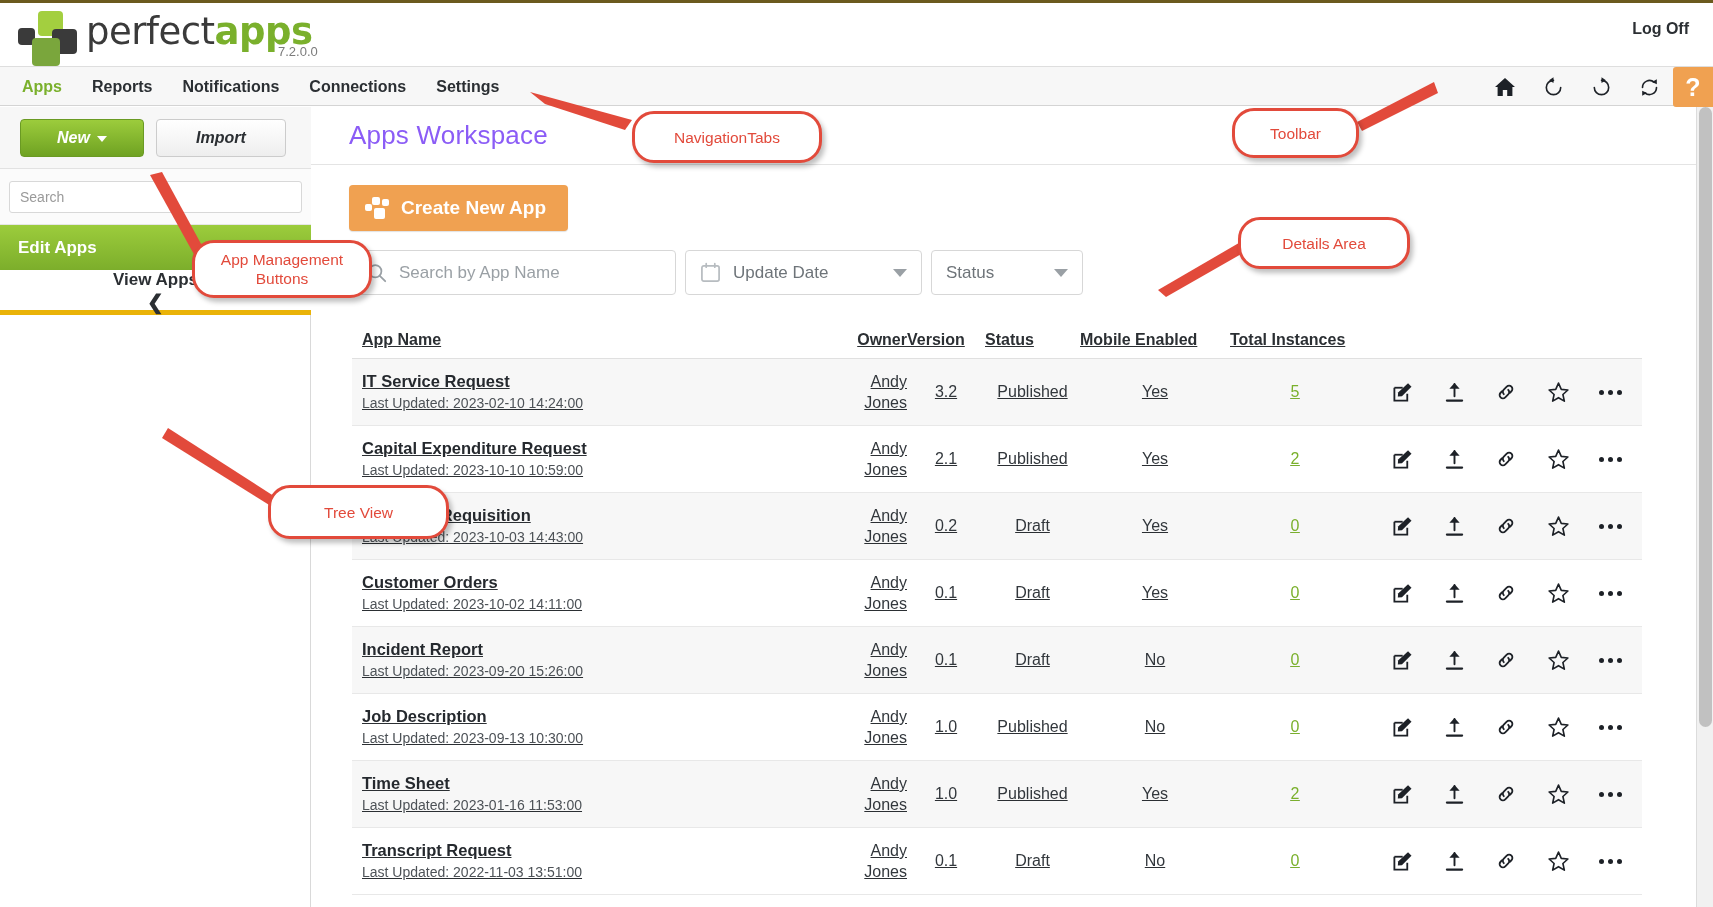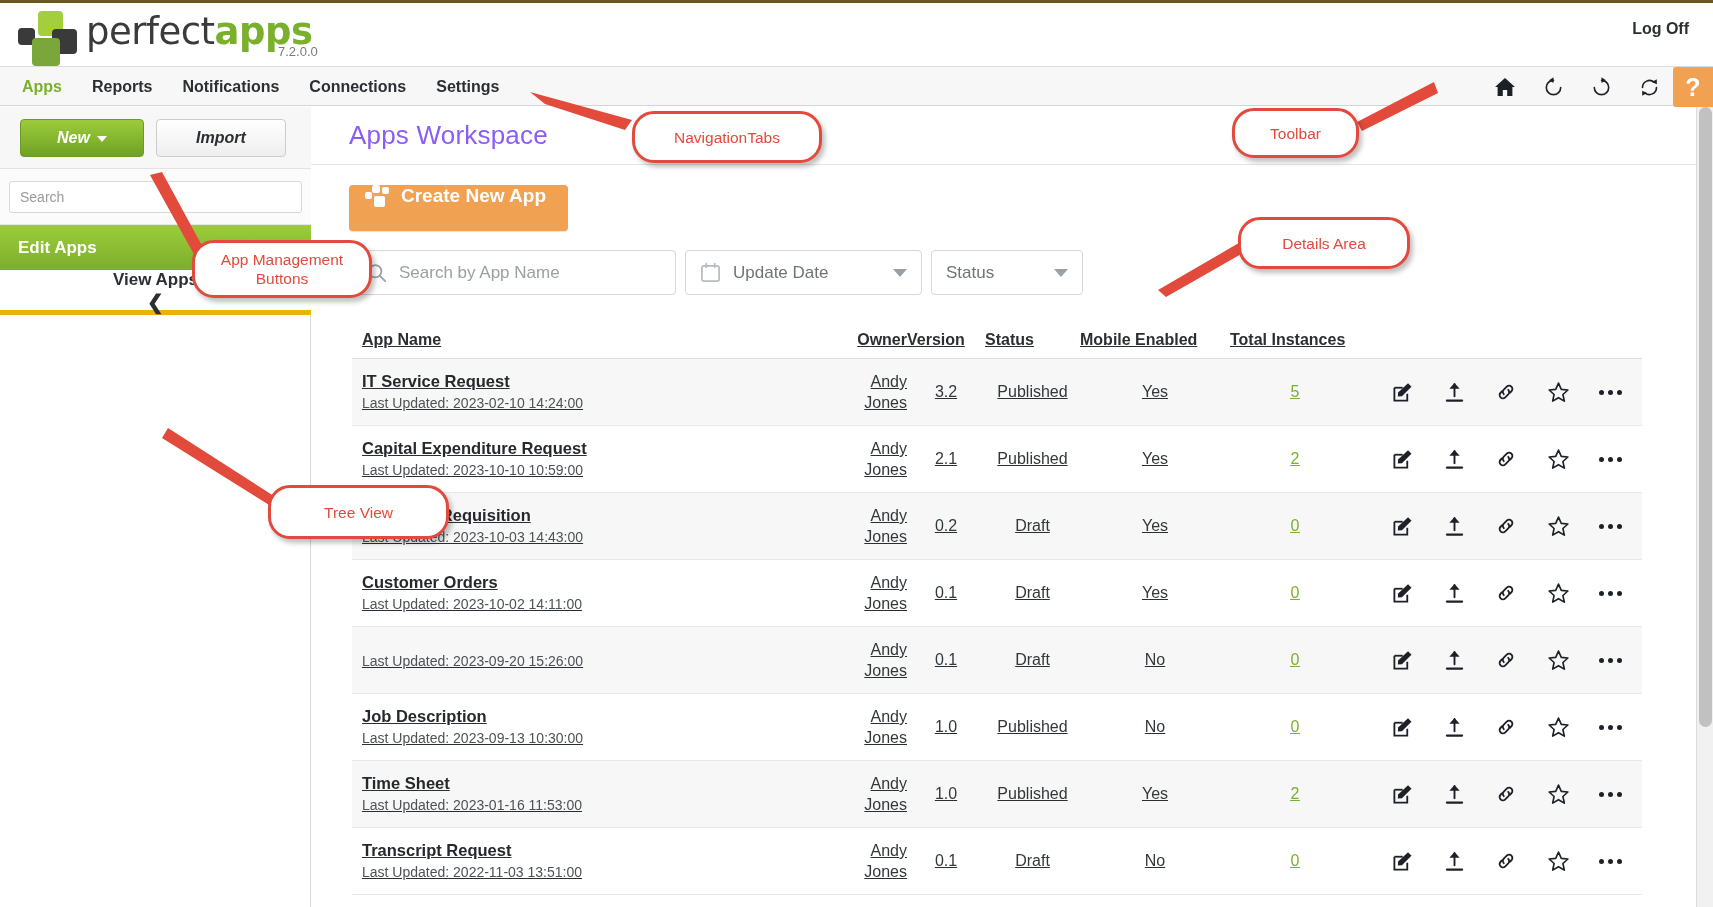--- a/index.html
+++ b/index.html
@@ -131,21 +131,21 @@
     position: absolute; left: 0; top: 0; width: 1386px; height: 58px;
     border-bottom: 1px solid #e4e4e4;
     display: flex; align-items: center; padding-left: 38px;
   }
   .page-title { font-size: 26px; font-weight: normal; color: #8b5cf6; letter-spacing: .2px; }
 
   .create-row { position: absolute; left: 38px; top: 78px; }
   .btn-create {
     height: 46px; padding: 0 22px 0 16px; border-radius: 4px;
     background: #f0a151; color: #ffffff; font-size: 19px; font-weight: bold;
-    display: inline-flex; align-items: flex-start; gap: 12px; cursor: pointer;
+    display: inline-flex; align-items: center; gap: 12px; cursor: pointer;
     box-shadow: 0 1px 1px rgba(0,0,0,.12);
   }
   .mini-mark { position: relative; width: 24px; height: 22px; }
   .mini-mark i { position: absolute; background: #ffffff; border-radius: 2px; display: block; }
   .mini-mark i.m1 { left: 7px;  top: 0px;  width: 8px; height: 8px; }
   .mini-mark i.m2 { left: 17px; top: 2px;  width: 7px; height: 7px; }
   .mini-mark i.m3 { left: 0px;  top: 7px;  width: 7px; height: 7px; }
   .mini-mark i.m4 { left: 9px;  top: 11px; width: 11px; height: 11px; }
   .filterbar { position: absolute; left: 352px; top: 250px; display: flex; gap: 9px; }
   .f-field {
@@ -535,20 +535,21 @@
             </span>
             <span class="act dots">
               <b></b>
               <b></b>
               <b></b>
             </span>
           </div>
         </div>
         <div class="trow alt">
           <div class="c-name">
+            <div class="app-name">Incident Report</div>
             <div class="app-sub">Last Updated: 2023-09-20 15:26:00</div>
           </div>
           <div class="c-owner">
             <div>Andy</div>
             <div>Jones</div>
           </div>
           <div class="c-ver">0.1</div>
           <div class="c-status">Draft</div>
           <div class="c-mobile">No</div>
           <div class="c-inst"><span class="inst-link">0</span></div>

